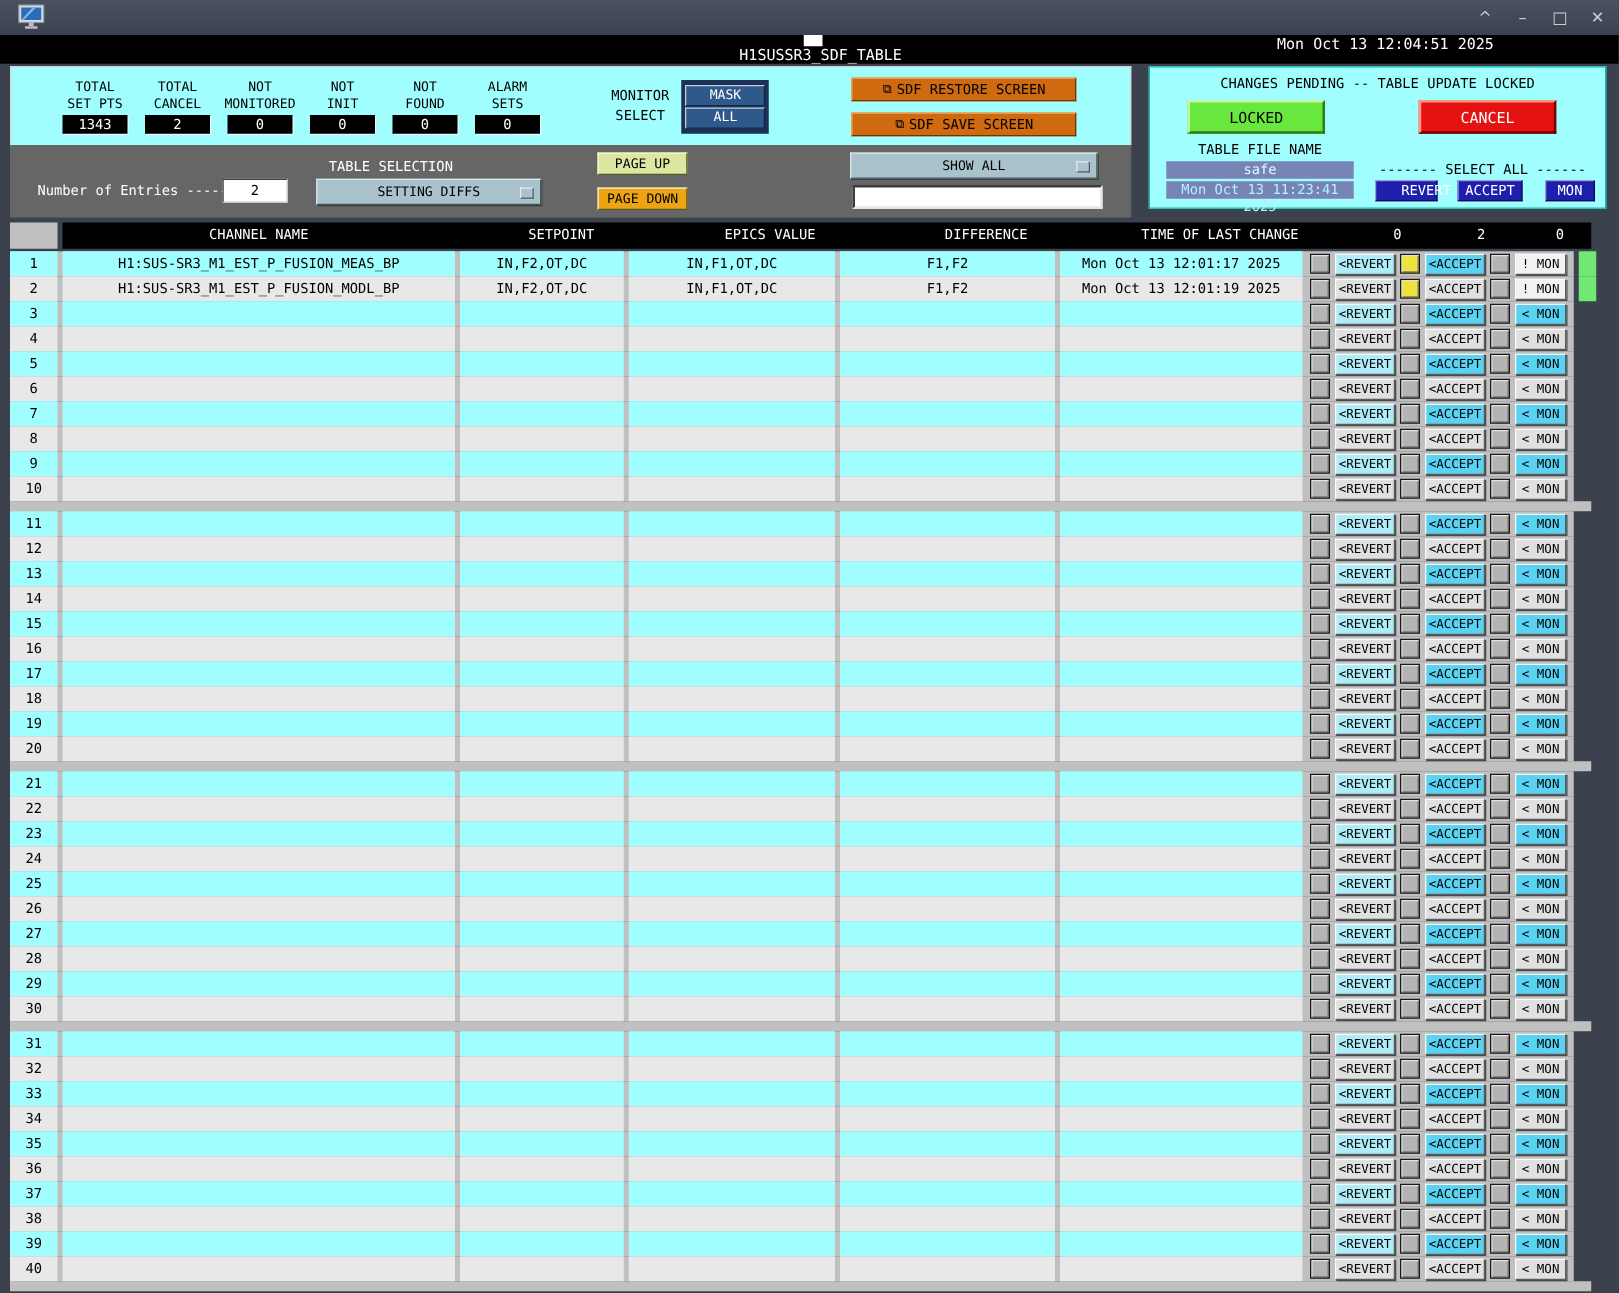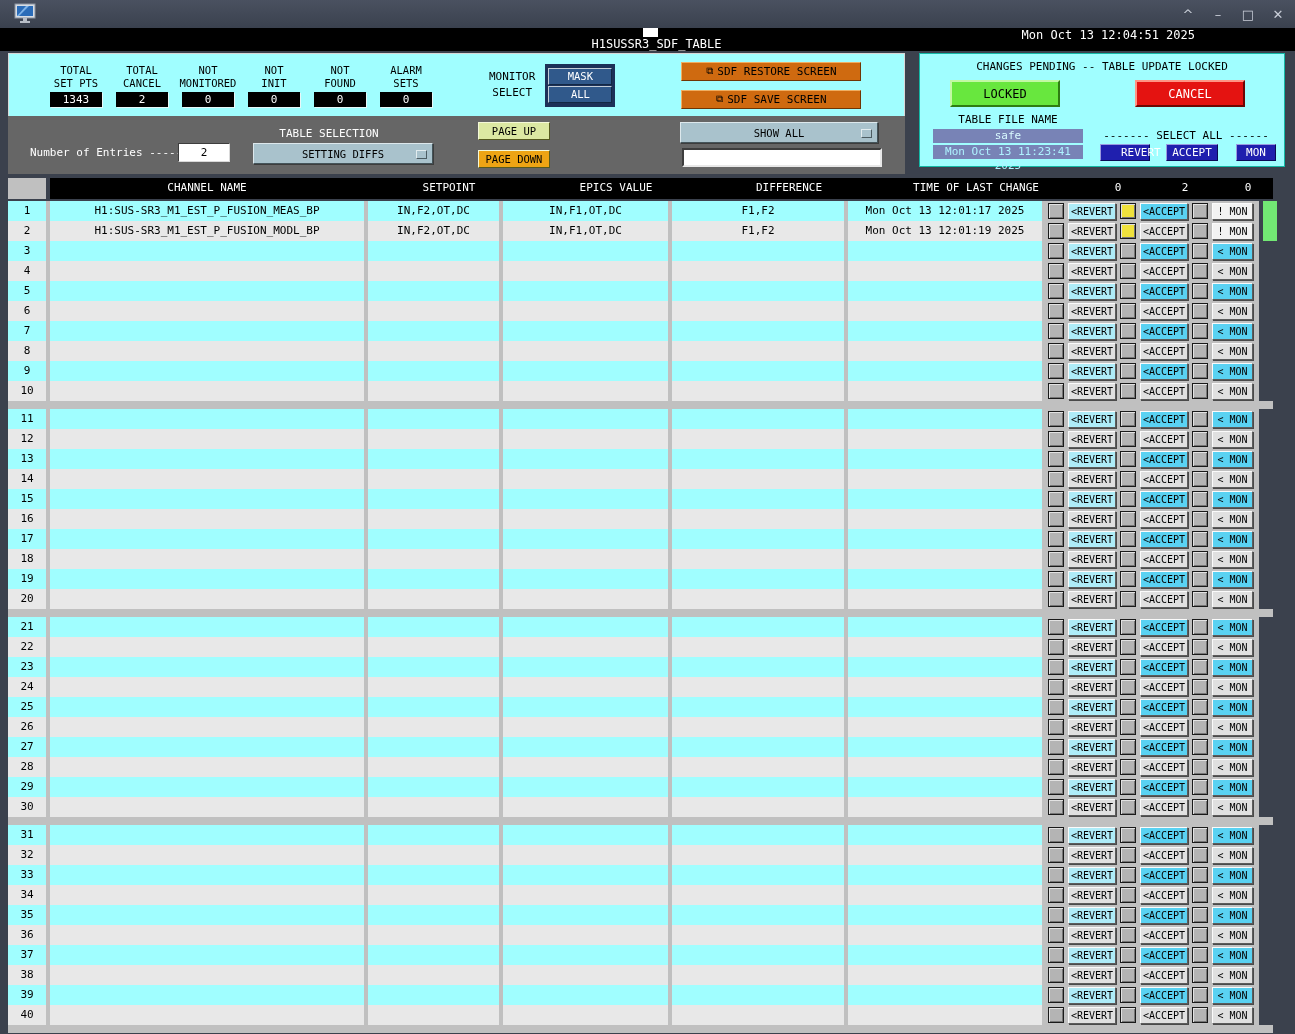--- a/index.html
+++ b/index.html
@@ -233,21 +233,21 @@
             <span>SDF RESTORE SCREEN</span>
           </button>
           <button class="obtn">
             <span class="gl">⧉</span>
             <span>SDF SAVE SCREEN</span>
           </button>
         </div>
       </div>
 
       <div class="graystrip">
-        <div class="lbl" style="left:232px;top:11px;width:178px;text-align:center;">TABLE SELECTION</div>
+        <div class="lbl" style="left:255px;top:11px;width:178px;">TABLE SELECTION</div>
         <div class="lbl" style="left:22px;top:30px;">Number of Entries -----&gt;</div>
         <div class="entrybox">2</div>
         <div class="dropdown" style="left:245px;top:27px;width:178px;">
           <span>SETTING DIFFS</span>
           <span class="ind"></span>
         </div>
         <button class="pgbtn" style="top:6px;background:#dce8a2;">PAGE UP</button>
         <button class="pgbtn" style="top:34px;background:#eda414;">PAGE DOWN</button>
         <div class="dropdown" style="left:672px;top:6px;width:196px;">
           <span>SHOW ALL</span>

